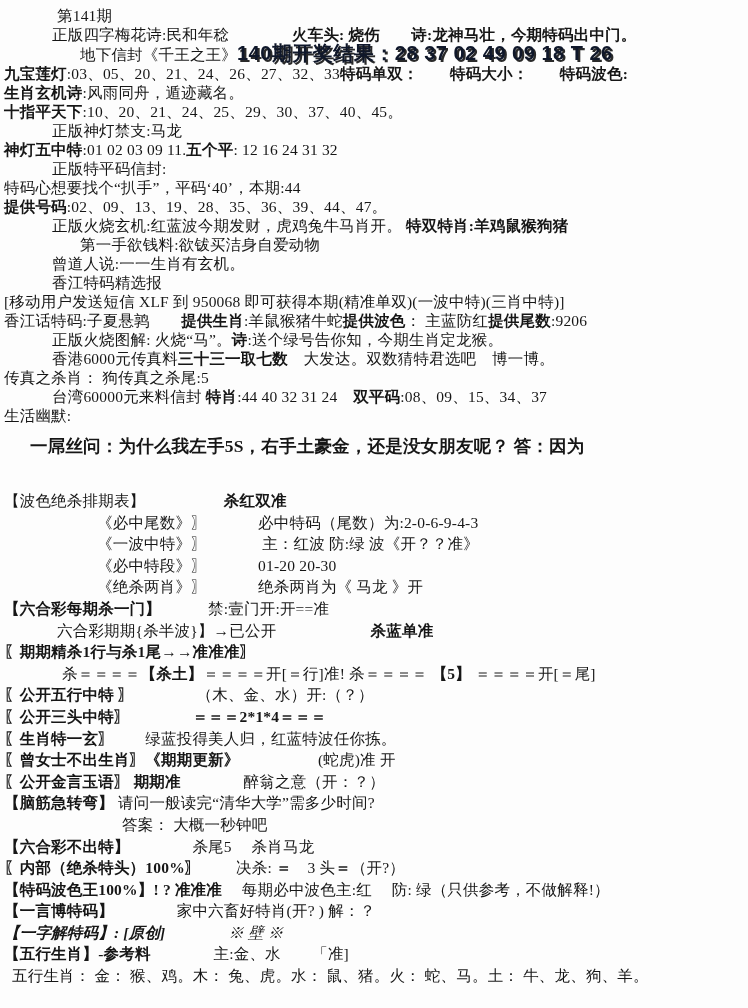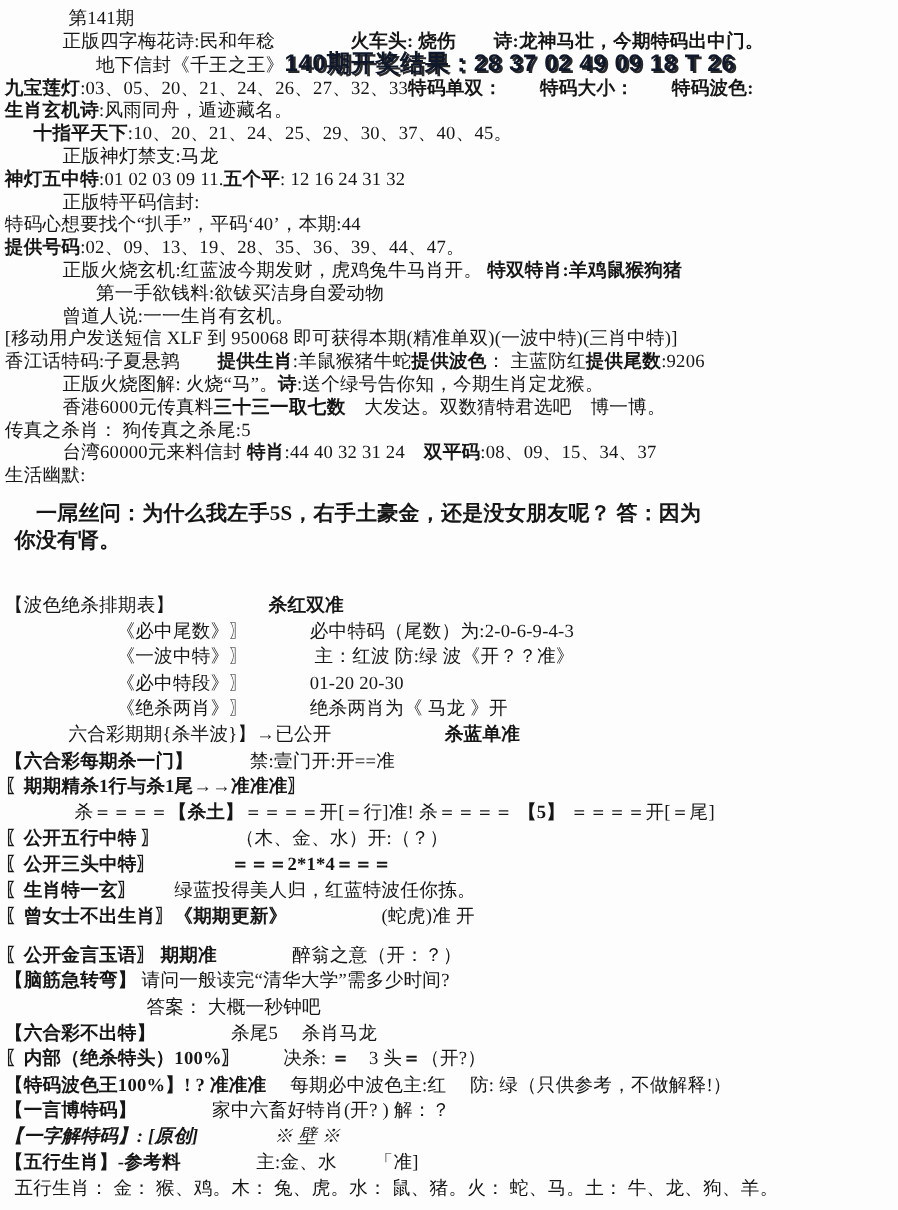--- a/index.html
+++ b/index.html
@@ -31,56 +31,56 @@
 </head>
 <body>
 
 <div class="doc">
   <section class="sec sec-main-tips">
       <div class="line" style="padding-left: 55px;"><span>第141期</span></div>
       <div class="line" style="padding-left: 50px;"><span>正版四字梅花诗:民和年稔</span><span class="b">　　　　火车头: 烧伤　　诗:龙神马壮，今期特码出中门。</span></div>
       <div class="line" style="padding-left: 78px;"><span>地下信封《千王之王》</span><span class="red-result">140期开奖结果：28 37 02 49 09 18 T 26</span></div>
       <div class="line" style="padding-left: 2px;"><span class="b">九宝莲灯</span><span>:03、05、20、21、24、26、27、32、33</span><span class="b">特码单双：　　特码大小：　　特码波色:</span></div>
       <div class="line" style="padding-left: 2px;"><span class="b">生肖玄机诗</span><span>:风雨同舟，遁迹藏名。</span></div>
-      <div class="line" style="padding-left: 2px; margin-left: 24px;"><span class="b">十指平天下</span><span>:10、20、21、24、25、29、30、37、40、45。</span></div>
+      <div class="line" style="padding-left: 2px;"><span class="b">十指平天下</span><span>:10、20、21、24、25、29、30、37、40、45。</span></div>
       <div class="line" style="padding-left: 50px;"><span>正版神灯禁支:马龙</span></div>
       <div class="line" style="padding-left: 2px;"><span class="b">神灯五中特</span><span>:01 02 03 09 11.</span><span class="b">五个平</span><span>: 12 16 24 31 32</span></div>
       <div class="line" style="padding-left: 50px;"><span>正版特平码信封:</span></div>
       <div class="line" style="padding-left: 2px;"><span>特码心想要找个“扒手”，平码‘40’，本期:44</span></div>
       <div class="line" style="padding-left: 2px;"><span class="b">提供号码</span><span>:02、09、13、19、28、35、36、39、44、47。</span></div>
       <div class="line" style="padding-left: 50px;"><span>正版火烧玄机:红蓝波今期发财，虎鸡兔牛马肖开。 </span><span class="b">特双特肖:羊鸡鼠猴狗猪</span></div>
       <div class="line" style="padding-left: 78px;"><span>第一手欲钱料:欲钹买洁身自爱动物</span></div>
       <div class="line" style="padding-left: 50px;"><span>曾道人说:一一生肖有玄机。</span></div>
+      <div class="line" style="padding-left: 50px;"><span>香江特码精选报</span></div>
       <div class="line" style="padding-left: 2px;"><span>[移动用户发送短信 XLF 到 950068 即可获得本期(精准单双)(一波中特)(三肖中特)]</span></div>
       <div class="line" style="padding-left: 2px;"><span>香江话特码:子夏悬鹑　　</span><span class="b">提供生肖</span><span>:羊鼠猴猪牛蛇</span><span class="b">提供波色</span><span>： 主蓝防红</span><span class="b">提供尾数</span><span>:9206</span></div>
       <div class="line" style="padding-left: 50px;"><span>正版火烧图解: 火烧“马”。</span><span class="b">诗</span><span>:送个绿号告你知，今期生肖定龙猴。</span></div>
       <div class="line" style="padding-left: 50px;"><span>香港6000元传真料</span><span class="b">三十三一取七数</span><span>　大发达。双数猜特君选吧　博一博。</span></div>
       <div class="line" style="padding-left: 2px;"><span>传真之杀肖： 狗</span><span>传真之杀尾:5</span></div>
       <div class="line" style="padding-left: 50px;"><span>台湾60000元来料信封 </span><span class="b">特肖</span><span>:44 40 32 31 24　</span><span class="b">双平码</span><span>:08、09、15、34、37</span></div>
       <div class="line" style="padding-left: 2px;"><span>生活幽默:</span></div>
     </section>
   <section class="sec sec-humor">
       <div class="line" style="padding-left: 28px; margin-top: 10px;"><span>一屌丝问：为什么我左手5S，右手土豪金，还是没女朋友呢？ 答：因为</span></div>
-      <div class="line" style="padding-left: 10px;"><span>你没有肾。</span></div>
     </section>
   <section class="sec sec-kill-analysis">
       <div class="line" style="padding-left: 2px; margin-top: 32px;"><span>【波色绝杀排期表】</span><span>　　　　　</span><span class="b">杀红双准</span></div>
       <div class="line" style="padding-left: 95px;"><span>《必中尾数》〗</span><span>　　　 </span><span>必中特码（尾数）为:2-0-6-9-4-3</span></div>
       <div class="line" style="padding-left: 95px;"><span>《一波中特》〗</span><span>　　　  </span><span>主：红波 防:绿 波《开？？准》</span></div>
       <div class="line" style="padding-left: 95px;"><span>《必中特段》〗</span><span>　　　 </span><span>01-20 20-30</span></div>
       <div class="line" style="padding-left: 95px;"><span>《绝杀两肖》〗</span><span>　　　 </span><span>绝杀两肖为《 马龙 》开</span></div>
+      <div class="line" style="padding-left: 2px;"><span class="b">【六合彩每期杀一门】</span><span>　　　禁:壹门开:开==准</span></div>
       <div class="line" style="padding-left: 55px;"><span>六合彩期期{杀半波}】→已公开</span><span>　　　　　　</span><span class="b">杀蓝单准</span></div>
-      <div class="line" style="padding-left: 2px;"><span class="b">【六合彩每期杀一门】</span><span>　　　禁:壹门开:开==准</span></div>
       <div class="line" style="padding-left: 2px; font-family: Liberation Serif, serif;"><span class="b">〖期期精杀1行与杀1尾→→准准准〗</span></div>
       <div class="line" style="padding-left: 60px;"><span>杀＝＝＝＝</span><span class="b">【杀土】</span><span>＝＝＝＝开[＝行]准! 杀＝＝＝＝ </span><span class="b">【5】</span><span> ＝＝＝＝开[＝尾]</span></div>
       <div class="line" style="padding-left: 2px;"><span class="b">〖公开五行中特 〗</span><span>　　　　（木、金、水）开:（？）</span></div>
       <div class="line" style="padding-left: 2px;"><span class="b">〖公开三头中特〗</span><span>　　　　</span><span class="b">＝＝＝2*1*4＝＝＝</span></div>
       <div class="line" style="padding-left: 2px;"><span class="b">〖生肖特一玄〗</span><span>　　绿蓝投得美人归，红蓝特波任你拣。</span></div>
       <div class="line" style="padding-left: 2px;"><span class="b">〖曾女士不出生肖〗《期期更新》</span><span>　　　　　(蛇虎)准 开</span></div>
-      <div class="line" style="padding-left: 2px; margin-top: 11px;"><span class="b">〖公开金言玉语〗 期期准</span><span>　　　　醉翁之意（开：？）</span></div>
+      <div class="line" style="padding-left: 2px;"><span class="b">〖公开金言玉语〗 期期准</span><span>　　　　醉翁之意（开：？）</span></div>
       <div class="line" style="padding-left: 2px;"><span class="b">【脑筋急转弯】</span><span> 请问一般读完“清华大学”需多少时间?</span></div>
       <div class="line" style="padding-left: 120px;"><span>答案： 大概一秒钟吧</span></div>
       <div class="line" style="padding-left: 2px;"><span class="b">【六合彩不出特】</span><span>　　　　杀尾5　 杀肖马龙</span></div>
       <div class="line" style="padding-left: 2px;"><span class="b">〖内部（绝杀特头）100%〗</span><span>　　 决杀: </span><span class="b">＝</span><span>　3 头</span><span class="b">＝</span><span>（开?）</span></div>
       <div class="line" style="padding-left: 2px;"><span class="b">【特码波色王100%】! ? </span><span class="b">准准准</span><span>　 每期必中波色主:红　 防: 绿（只供参考，不做解释!）</span></div>
       <div class="line" style="padding-left: 2px;"><span class="b">【一言博特码】</span><span>　　　　家中六畜好特肖(开? ) 解：？</span></div>
       <div class="line" style="padding-left: 2px; font-style: italic;"><span class="b">【一字解特码】: [原创]</span><span>　　　　※ 壁 ※</span></div>
       <div class="line" style="padding-left: 2px;"><span class="b">【五行生肖】-参考料</span><span>　　　　主:金、水　　「准]</span></div>
       <div class="line" style="padding-left: 10px;"><span>五行生肖： 金： 猴、鸡。木： 兔、虎。水： 鼠、猪。火： 蛇、马。土： 牛、龙、狗、羊。</span></div>
     </section>

